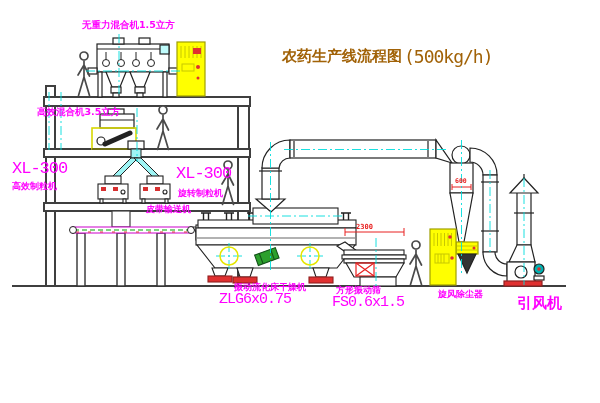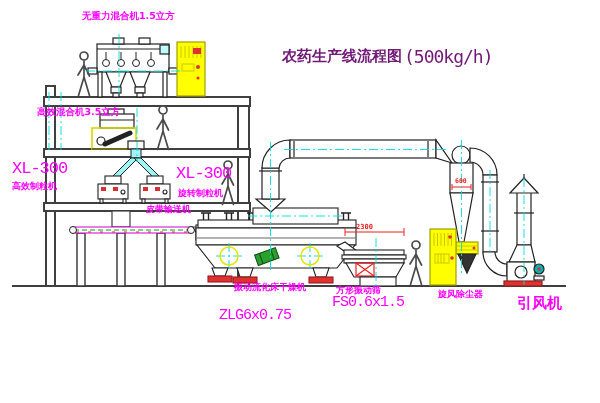--- a/index.html
+++ b/index.html
@@ -4,21 +4,21 @@
 <style>
   html,body{margin:0;padding:0;background:#fff;}
   #stage{position:relative;width:600px;height:403px;background:#fff;overflow:hidden;
          font-family:"DejaVu Sans",sans-serif;}
   #stage svg{position:absolute;left:0;top:0;}
   .lbl{position:absolute;color:#ff00ff;font-weight:bold;white-space:nowrap;line-height:1;}
   .mono{font-family:Liberation Mono, monospace;font-weight:500;letter-spacing:-1px;text-align:center;}
   .dim{position:absolute;color:#e82020;font-weight:bold;white-space:nowrap;line-height:1;
        font-family:"DejaVu Sans Mono",monospace;}
   #title{position:absolute;left:282px;top:46px;display:flex;align-items:center;gap:2px;
-         color:#701a75;white-space:nowrap;}
+         color:#a16207;white-space:nowrap;}
   #title .cn{font-size:15px;font-weight:bold;}
   #title .cap{font-size:18px;font-weight:400;font-family:"DejaVu Sans Mono",monospace;letter-spacing:-1px;}
 </style>
 </head>
 <body>
 
 <div id="stage">
 
 <svg width="600" height="403" viewBox="0 0 600 403">
   <defs>
@@ -251,29 +251,29 @@
     <circle cx="229" cy="256" r="9"></circle>
     <circle cx="310" cy="256" r="9"></circle>
   </g>
 </svg>
 
 <div id="title">
   <span class="cn">农药生产线流程图</span>
   <span class="cap">(500kg/h)</span>
 </div>
 
-<div class="lbl" style="left:82px;top:11px;font-size:9.5px;">无重力混合机1.5立方</div>
+<div class="lbl" style="left:82px;top:20px;font-size:9.5px;">无重力混合机1.5立方</div>
 <div class="lbl" style="left:37px;top:107px;font-size:9.5px;">高效混合机3.5立方</div>
 <div class="lbl mono" style="left:12px;top:160px;font-size:17px;">XL-300</div>
 <div class="lbl" style="left:12px;top:182px;font-size:9px;">高效制粒机</div>
 <div class="lbl mono" style="left:176px;top:165px;font-size:17px;">XL-300</div>
 <div class="lbl" style="left:178px;top:189px;font-size:9px;">旋转制粒机</div>
 <div class="lbl" style="left:146px;top:205px;font-size:9px;">皮带输送机</div>
 <div class="lbl" style="left:226px;top:283px;font-size:9px;margin-left:8px;">振动流化床干燥机</div>
-<div class="lbl mono" style="left:219px;top:292px;font-size:15px;margin-top:16px;">ZLG6x0.75</div>
+<div class="lbl mono" style="left:219px;top:292px;font-size:15px;">ZLG6x0.75</div>
 <div class="lbl" style="left:336px;top:286px;font-size:9px;">方形振动筛</div>
 <div class="lbl mono" style="left:332px;top:295px;font-size:15px;">FS0.6x1.5</div>
 <div class="lbl" style="left:438px;top:290px;font-size:9px;">旋风除尘器</div>
 <div class="lbl" style="left:517px;top:296px;font-size:15px;font-family:Liberation Serif, serif;">引风机</div>
 
 <div class="dim" style="left:356px;top:224px;font-size:7px;">2300</div>
 <div class="dim" style="left:455px;top:178px;font-size:6.5px;">600</div>
 
 </div>
 

